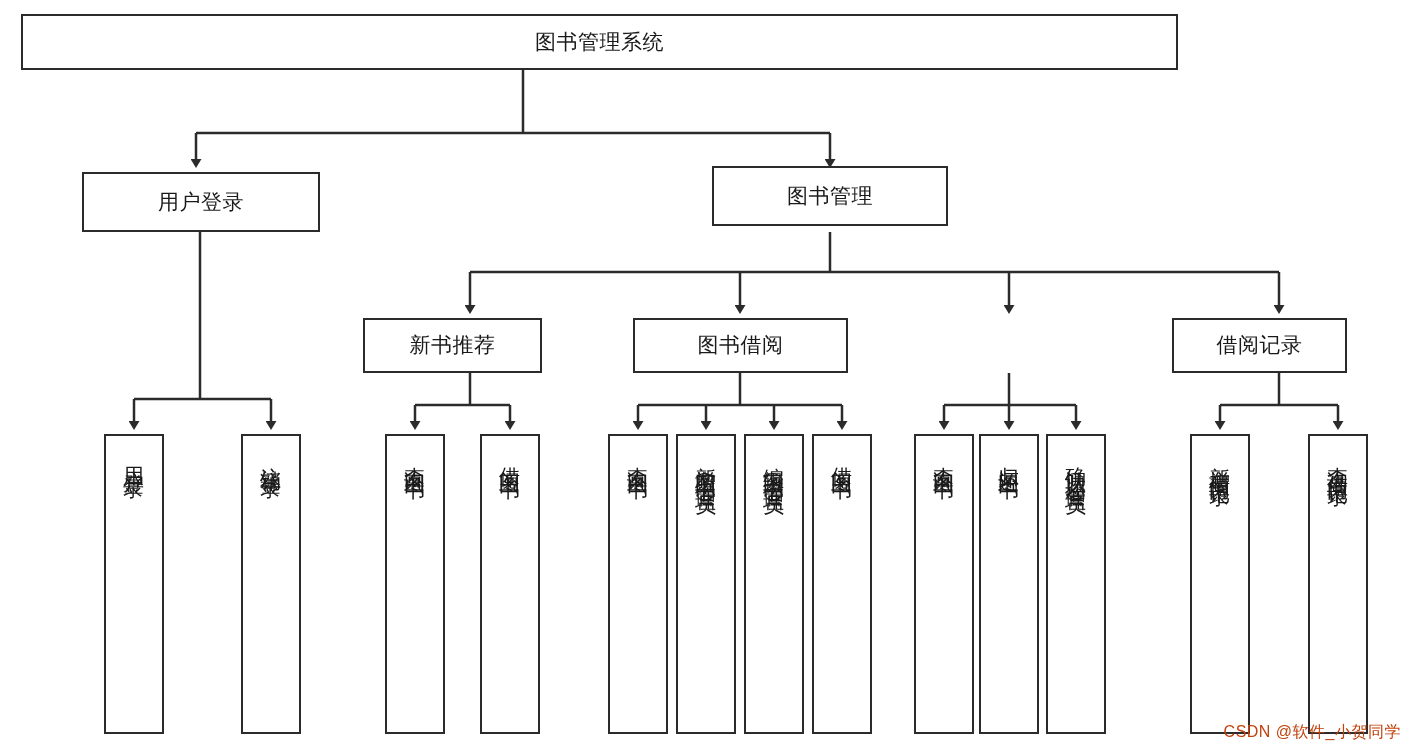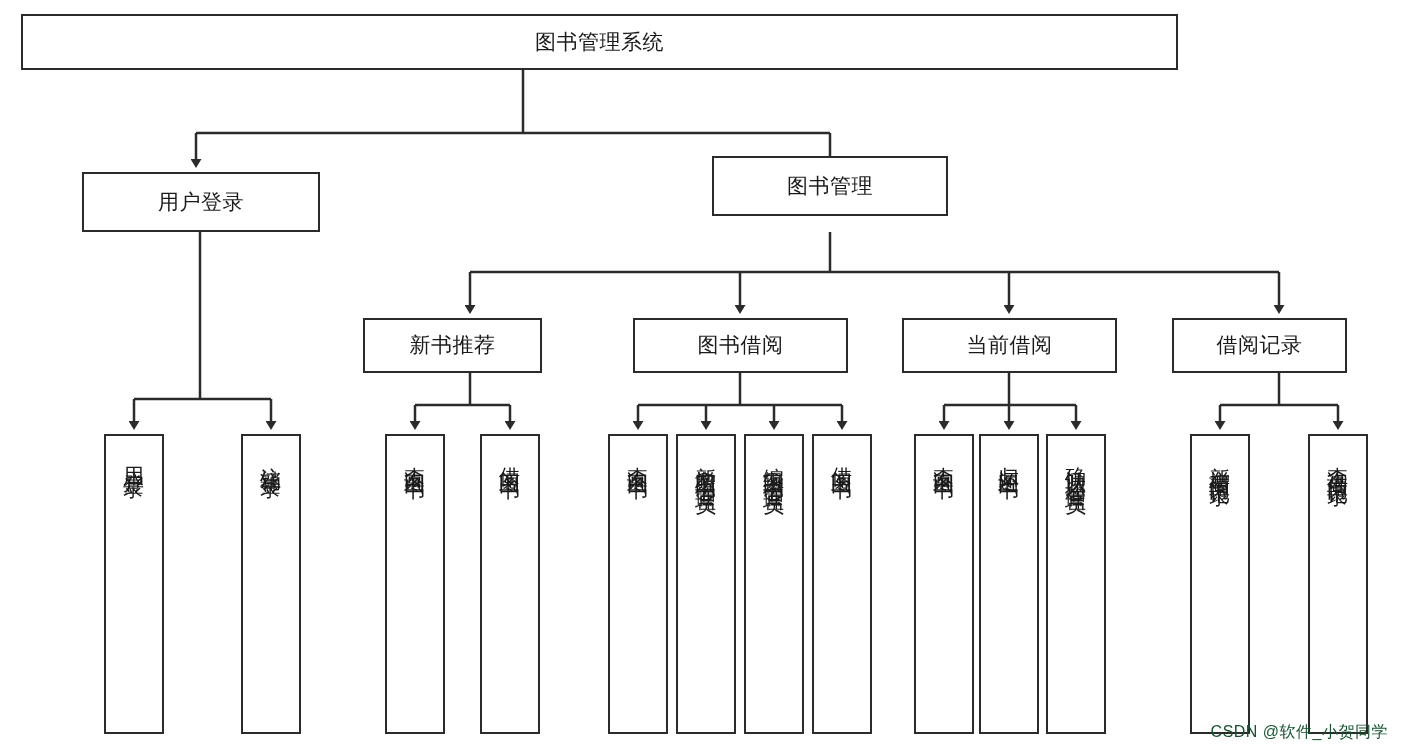--- a/index.html
+++ b/index.html
@@ -53,24 +53,24 @@
   }
   .node.vert .label {
     writing-mode: vertical-rl;
     text-orientation: upright;
     font-size: 21px;
     letter-spacing: 4px;
     line-height: 1;
   }
   .watermark {
     position: absolute;
-    right: 17px;
+    right: 4px;
     bottom: 4px;
     font-size: 16px;
-    color: #14532d;
+    color: #c2410c;
     letter-spacing: 0.5px;
     z-index: 5;
     white-space: nowrap;
   }
 </style>
 </head>
 <body>
 
 <div id="canvas">
 
@@ -124,32 +124,29 @@
     </g>
   </svg>
 
   <div class="node horiz" style="left:21px; top:14px; width:1157px; height:56px;">
     <span class="label">图书管理系统</span>
   </div>
 
   <div class="node horiz" style="left:82px; top:172px; width:238px; height:60px;">
     <span class="label">用户登录</span>
   </div>
-  <div class="node horiz" style="left:712px; top:156px; width:236px; height:60px;">
+  <div class="node horiz" style="left:712px; top:166px; width:236px; height:60px;">
     <span class="label">图书管理</span>
   </div>
 
   <div class="node horiz" style="left:363px; top:318px; width:179px; height:55px;">
     <span class="label">新书推荐</span>
   </div>
   <div class="node horiz" style="left:633px; top:318px; width:215px; height:55px;">
     <span class="label">图书借阅</span>
-  </div>
-  <div class="node horiz" style="left:902px; top:318px; width:215px; height:55px;">
-    <span class="label">当前借阅</span>
   </div>
   <div class="node horiz" style="left:1172px; top:318px; width:175px; height:55px;">
     <span class="label">借阅记录</span>
   </div>
 
   <div class="node vert" style="left:104px; top:434px; width:60px; height:300px;">
     <span class="label">用户登录</span>
   </div>
   <div class="node vert" style="left:241px; top:434px; width:60px; height:300px;">
     <span class="label">注销登录</span>

